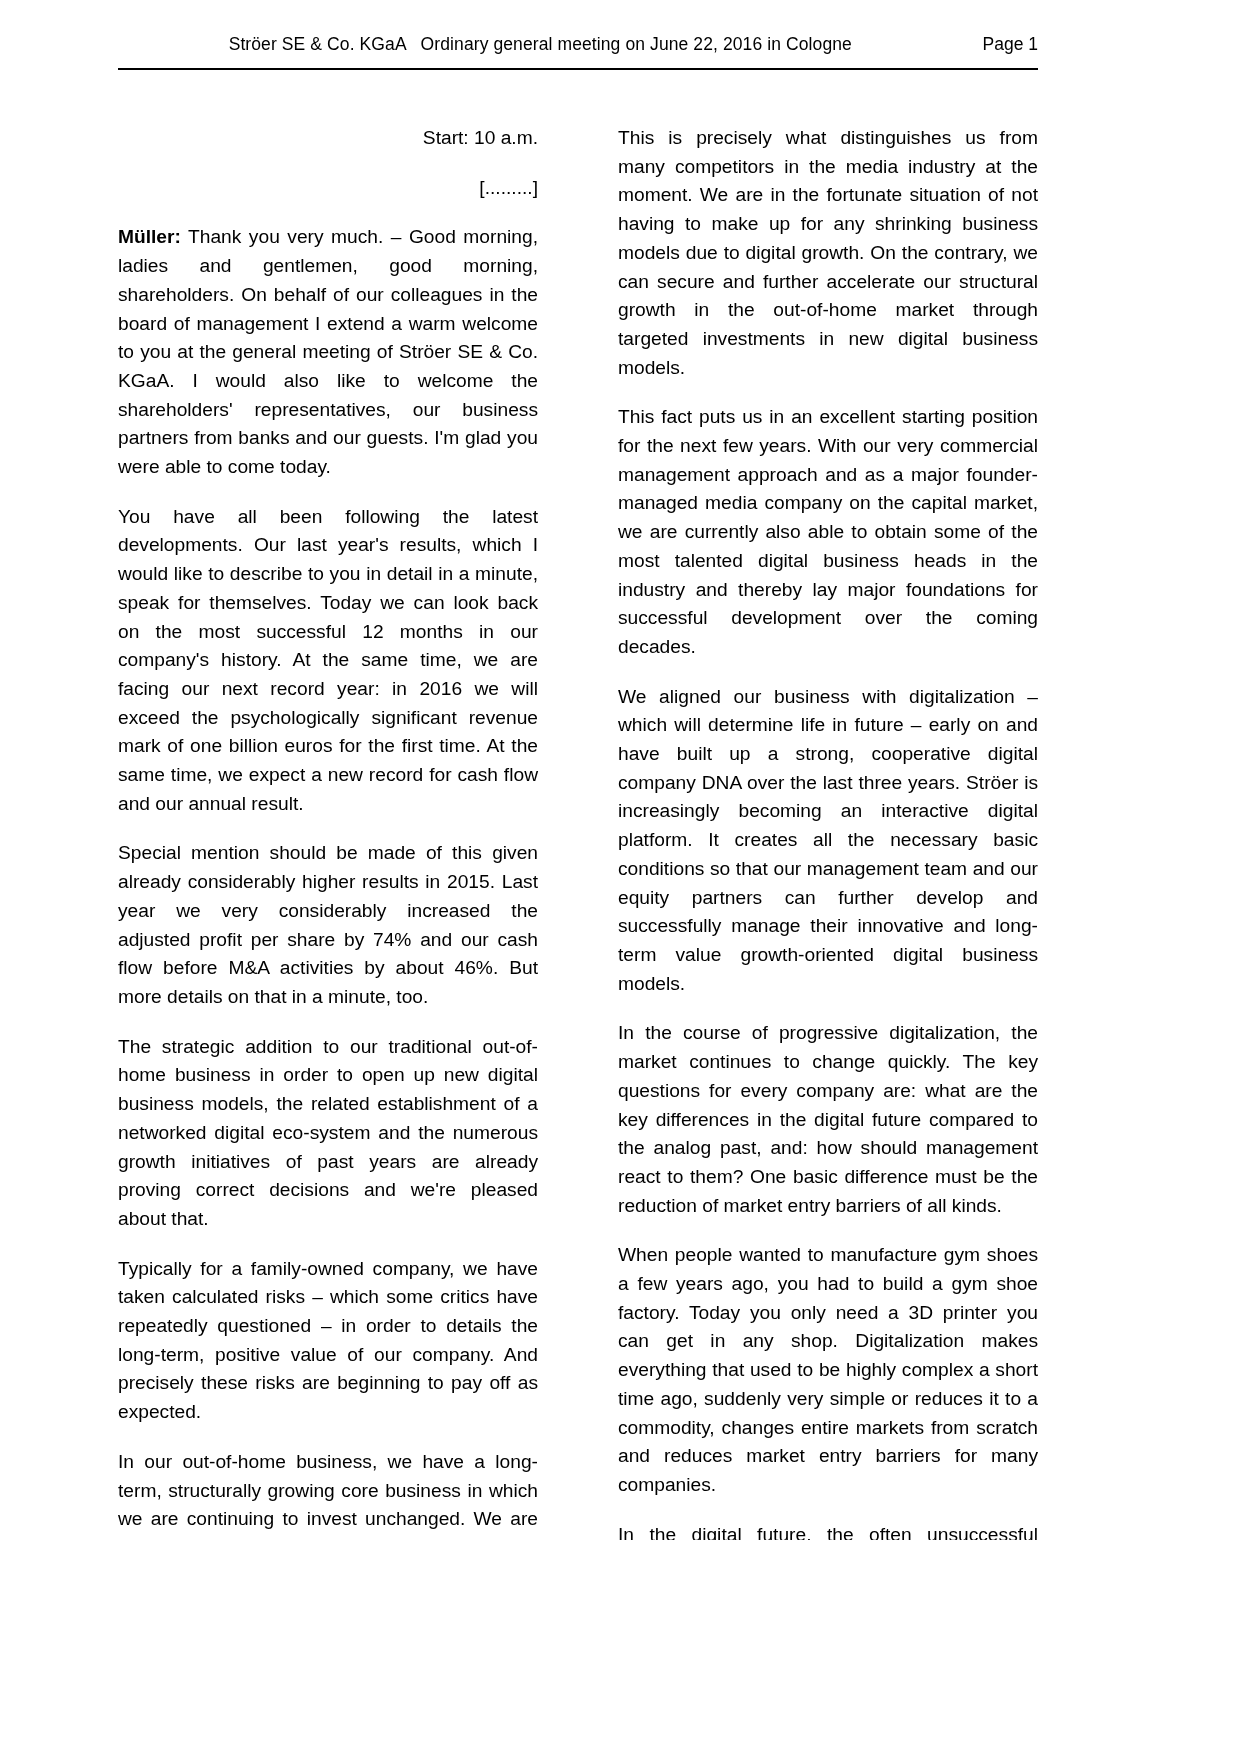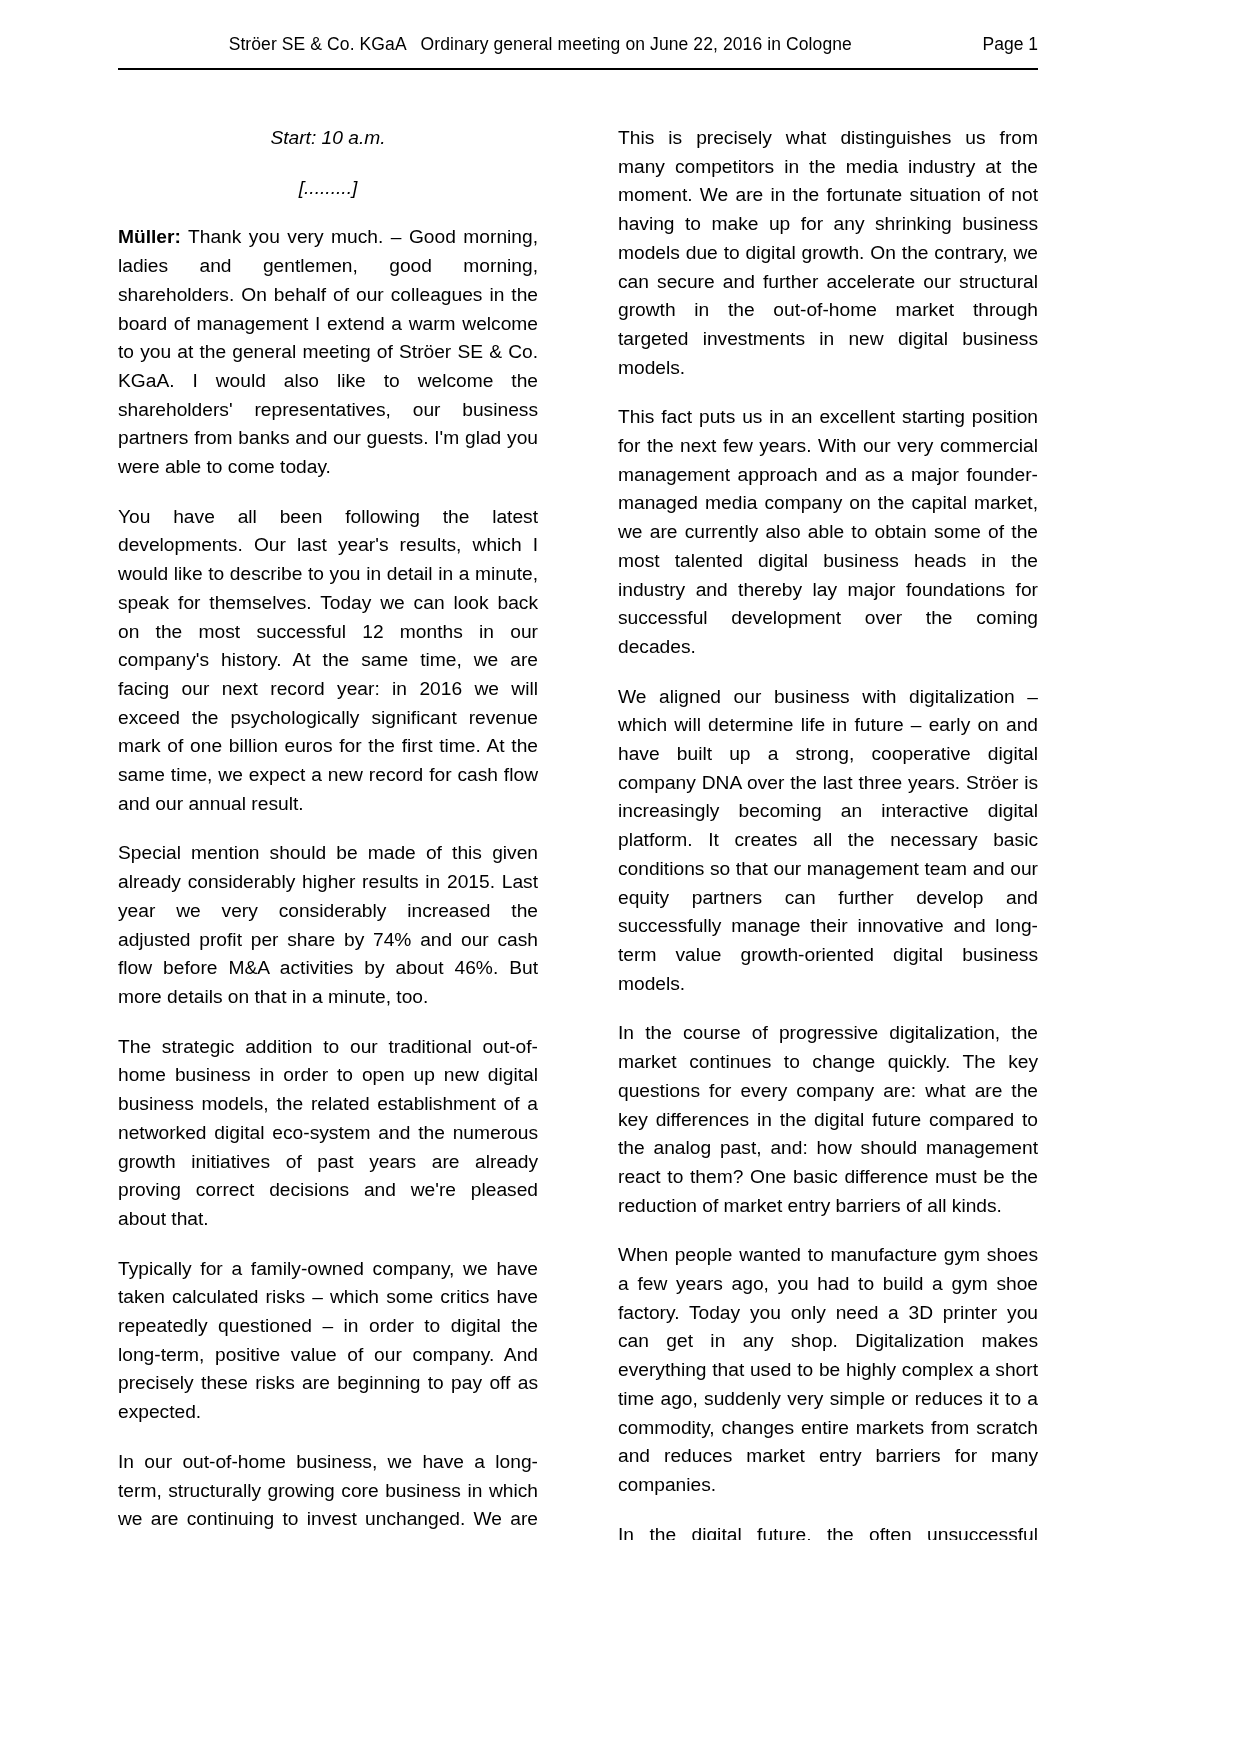--- a/index.html
+++ b/index.html
@@ -79,22 +79,21 @@
     text-align: justify;
     text-justify: inter-word;
     -webkit-hyphens: none;
     hyphens: none;
     word-spacing: 0px;
   }
   p.para:last-child {
     margin-bottom: 0;
   }
   p.para.nojustify {
-    text-align: center;
-    font-style: italic;
+    text-align: right;
   }
   .speaker {
     font-weight: bold;
   }
 </style>
 </head>
 <body>
 
 <div class="page">
 
@@ -107,21 +106,21 @@
   <div class="header-rule"></div>
 
   <div class="columns">
     <div class="col" id="col-left">
         <p class="para nojustify">Start: 10 a.m.</p>
         <p class="para nojustify">[.........]</p>
         <p class="para"><span class="speaker">Müller:</span><span> Thank you very much. – Good morning, ladies and gentlemen, good morning, shareholders. On behalf of our colleagues in the board of management I extend a warm welcome to you at the general meeting of Ströer SE &amp; Co. KGaA. I would also like to welcome the shareholders' representatives, our business partners from banks and our guests. I'm glad you were able to come today.</span></p>
         <p class="para">You have all been following the latest developments. Our last year's results, which I would like to describe to you in detail in a minute, speak for themselves. Today we can look back on the most successful 12 months in our company's history. At the same time, we are facing our next record year: in 2016 we will exceed the psychologically significant revenue mark of one billion euros for the first time. At the same time, we expect a new record for cash flow and our annual result.</p>
         <p class="para">Special mention should be made of this given already considerably higher results in 2015. Last year we very considerably increased the adjusted profit per share by 74% and our cash flow before M&amp;A activities by about 46%. But more details on that in a minute, too.</p>
         <p class="para">The strategic addition to our traditional out-of-home business in order to open up new digital business models, the related establishment of a networked digital eco-system and the numerous growth initiatives of past years are already proving correct decisions and we're pleased about that.</p>
-        <p class="para">Typically for a family-owned company, we have taken calculated risks – which some critics have repeatedly questioned – in order to digital the long-term, positive value of our company. And precisely these risks are beginning to pay off as expected.</p>
+        <p class="para">Typically for a family-owned company, we have taken calculated risks – which some critics have repeatedly questioned – in order to details the long-term, positive value of our company. And precisely these risks are beginning to pay off as expected.</p>
         <p class="para">In our out-of-home business, we have a long-term, structurally growing core business in which we are continuing to invest unchanged. We are also supporting this with new, also growing and many kinds of profitable digital business models.</p>
       </div>
     <div class="col" id="col-right">
         <p class="para">This is precisely what distinguishes us from many competitors in the media industry at the moment. We are in the fortunate situation of not having to make up for any shrinking business models due to digital growth. On the contrary, we can secure and further accelerate our structural growth in the out-of-home market through targeted investments in new digital business models.</p>
         <p class="para">This fact puts us in an excellent starting position for the next few years. With our very commercial management approach and as a major founder-managed media company on the capital market, we are currently also able to obtain some of the most talented digital business heads in the industry and thereby lay major foundations for successful development over the coming decades.</p>
         <p class="para">We aligned our business with digitalization – which will determine life in future – early on and have built up a strong, cooperative digital company DNA over the last three years. Ströer is increasingly becoming an interactive digital platform. It creates all the necessary basic conditions so that our management team and our equity partners can further develop and successfully manage their innovative and long-term value growth-oriented digital business models.</p>
         <p class="para">In the course of progressive digitalization, the market continues to change quickly. The key questions for every company are: what are the key differences in the digital future compared to the analog past, and: how should management react to them? One basic difference must be the reduction of market entry barriers of all kinds.</p>
         <p class="para">When people wanted to manufacture gym shoes a few years ago, you had to build a gym shoe factory. Today you only need a 3D printer you can get in any shop. Digitalization makes everything that used to be highly complex a short time ago, suddenly very simple or reduces it to a commodity, changes entire markets from scratch and reduces market entry barriers for many companies.</p>
         <p class="para">In the digital future, the often unsuccessful strategy in analog times of the vertical integration of value chains is appearing on the agenda again with great enthusiasm under new conditions and perspectives. New and innovative, often tech-based and mostly intermediate business models may be very successful in the short term in these times of the transition to digitalization but, in the long term there is, of course a very great risk of</p>
       </div>

